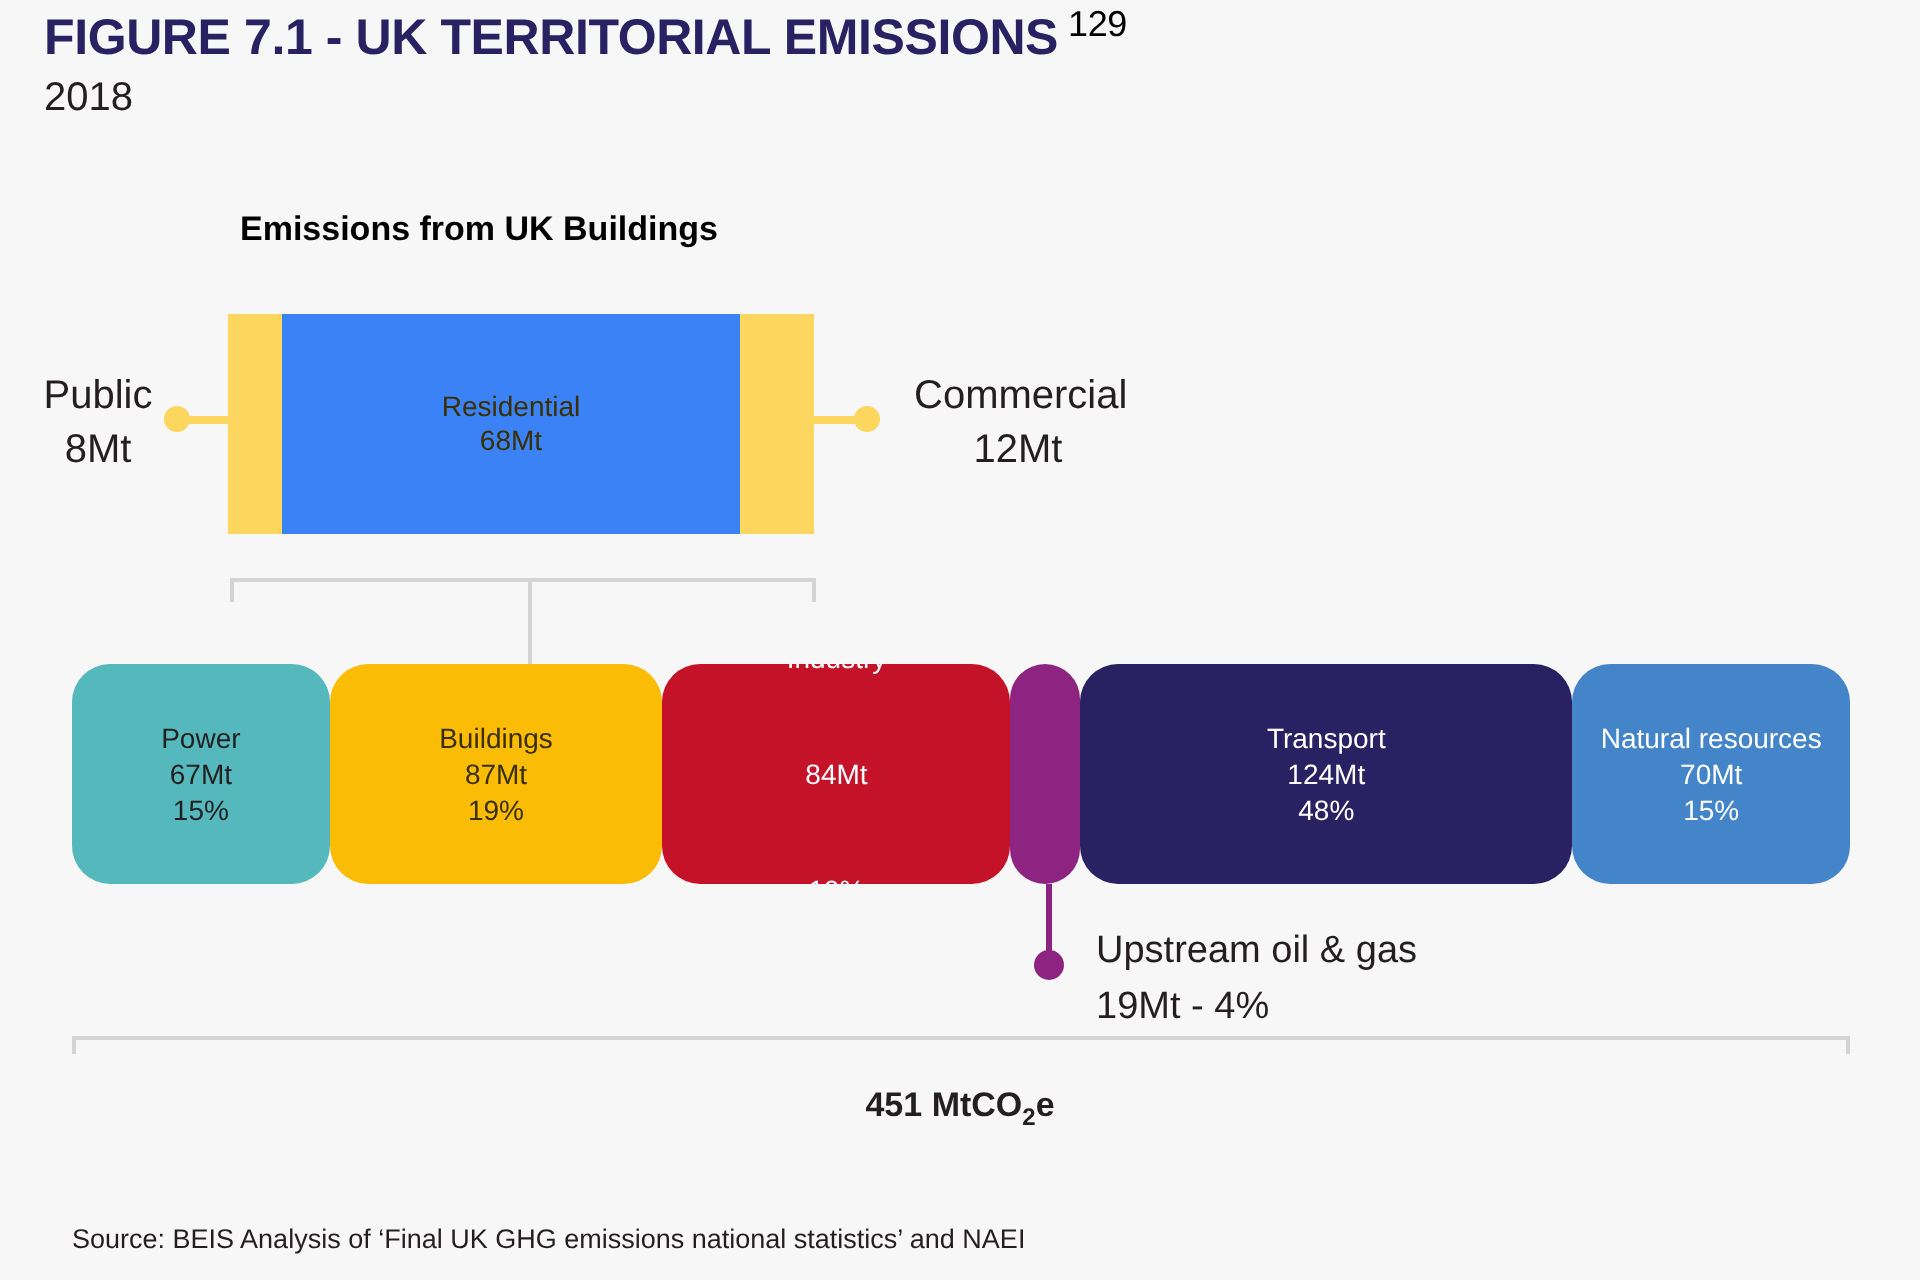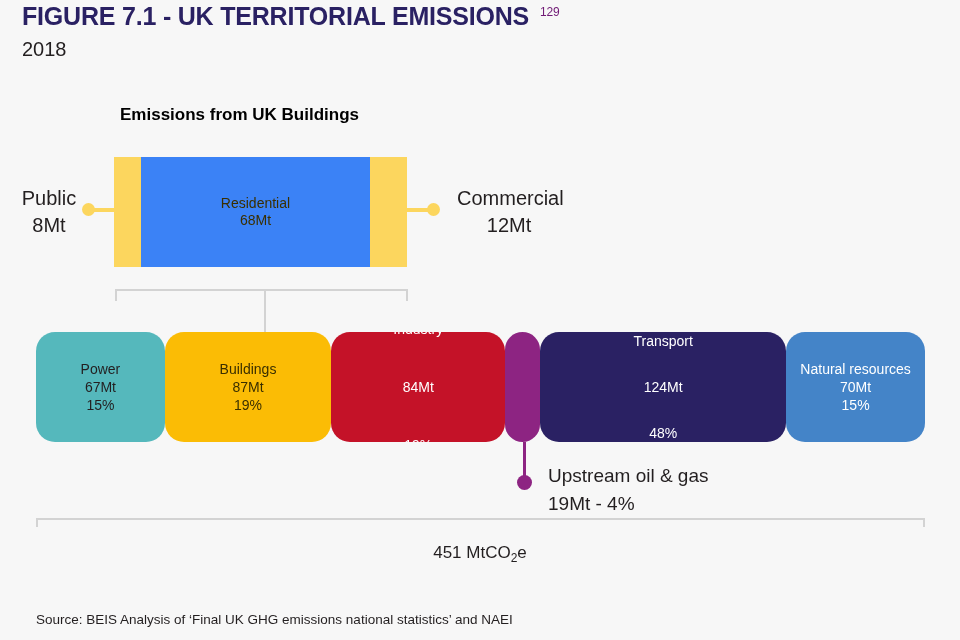--- a/index.html
+++ b/index.html
@@ -21,25 +21,25 @@
     position: absolute;
     left: 22px;
     top: 2px;
     font-size: 25px;
     font-weight: bold;
     color: #2a2163;
     letter-spacing: -0.2px;
     white-space: nowrap;
   }
   .fig-title .sup {
-    font-size: 12px;
+    font-size: 18px;
     font-weight: normal;
     vertical-align: 9px;
-    margin-left: 11px;
-    color: #701a75;
+    margin-left: 5px;
+    color: #000000;
   }
   .fig-subtitle {
     position: absolute;
     left: 22px;
     top: 38px;
     font-size: 20px;
     color: #231f20;
   }
 
   
@@ -182,21 +182,21 @@
     border-right: 2px solid #d3d3d3;
     box-sizing: border-box;
   }
   .total-label {
     position: absolute;
     left: 0;
     top: 543px;
     width: 960px;
     text-align: center;
     font-size: 17px;
-    font-weight: normal;
+    font-weight: bold;
     color: #231f20;
   }
   .total-label sub { font-size: 12px; }
 
   
   .source {
     position: absolute;
     left: 36px;
     top: 612px;
     font-size: 13.5px;
@@ -252,21 +252,21 @@
       <span class="seg-label">Buildings</span>
       <span class="seg-value">87Mt</span>
       <span class="seg-pct">19%</span>
     </div>
     <div class="seg" style="width: 19.6%; background: rgb(196, 18, 40); color: rgb(255, 255, 255); gap: 40px;">
       <span class="seg-label">Industry</span>
       <span class="seg-value">84Mt</span>
       <span class="seg-pct">19%</span>
     </div>
     <div class="seg" style="width: 3.9%; background: rgb(141, 36, 130); color: rgb(255, 255, 255);"></div>
-    <div class="seg" style="width: 27.7%; background: rgb(42, 33, 99); color: rgb(255, 255, 255); justify-content: space-between;">
+    <div class="seg" style="width: 27.7%; background: rgb(42, 33, 99); color: rgb(255, 255, 255);">
       <span class="seg-label">Transport</span>
       <span class="seg-value">124Mt</span>
       <span class="seg-pct">48%</span>
     </div>
     <div class="seg" style="width: 15.6%; background: rgb(68, 132, 200); color: rgb(255, 255, 255);">
       <span class="seg-label">Natural resources</span>
       <span class="seg-value">70Mt</span>
       <span class="seg-pct">15%</span>
     </div>
   </div>

